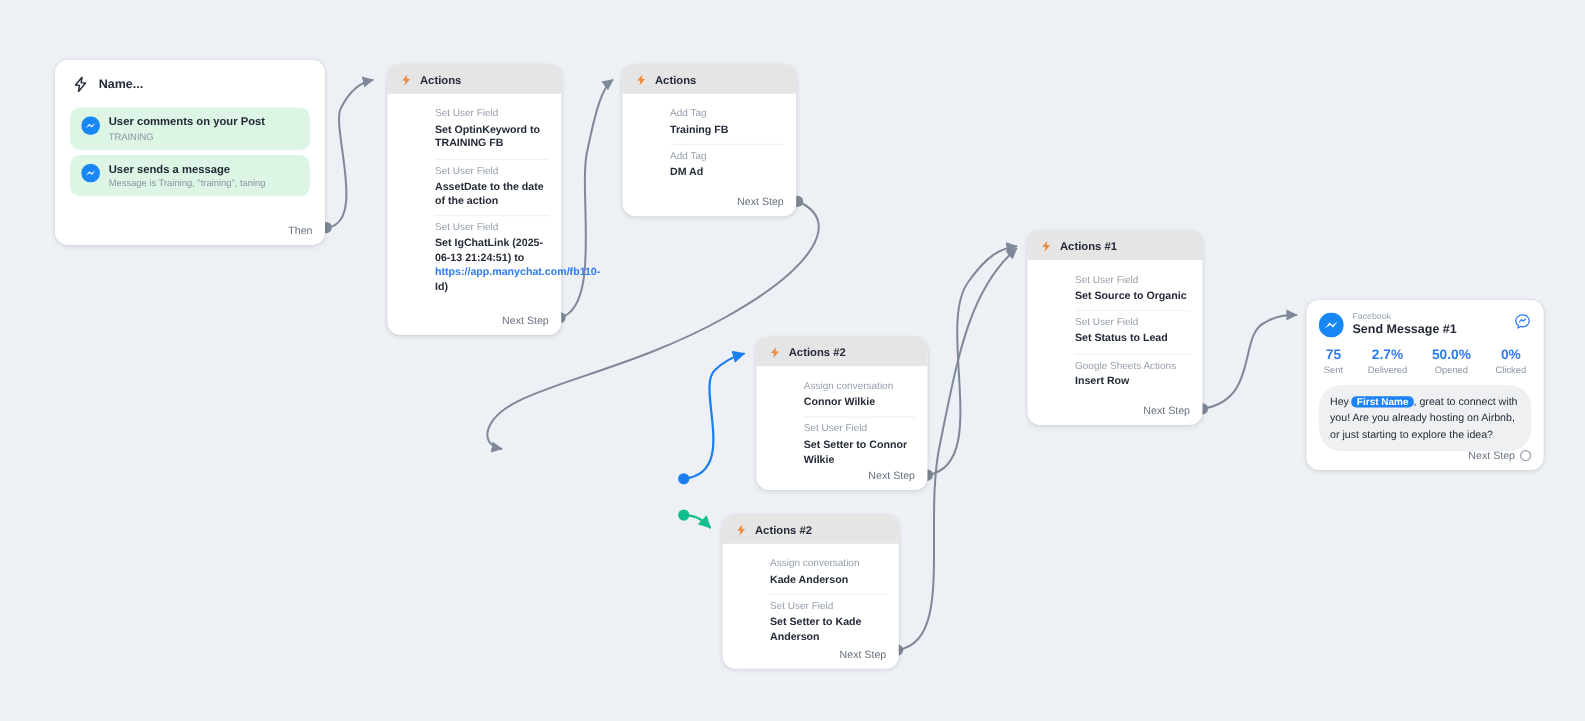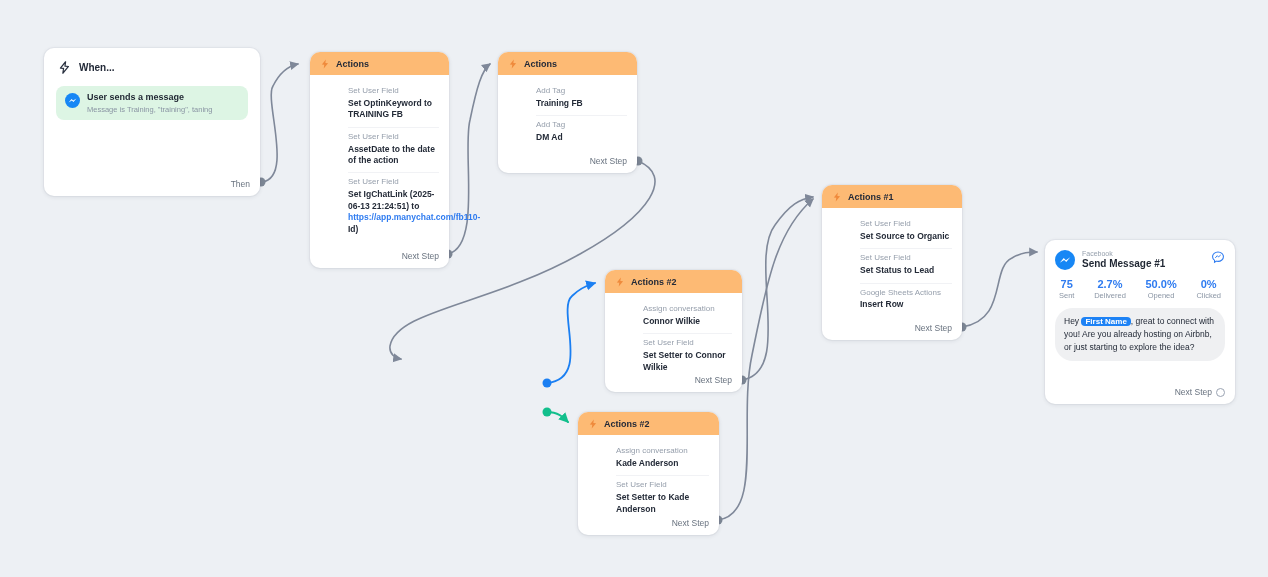--- a/index.html
+++ b/index.html
@@ -18,21 +18,21 @@
     background:#ffffff;
     border-radius:10px;
     box-shadow:0 1px 4px rgba(25,35,60,0.10), 0 0 0 1px rgba(25,35,60,0.03);
   }
   .node-header {
     display:flex; align-items:center; gap:6px;
     height:23px; padding:0 10px;
     border-radius:10px 10px 0 0;
     font-size:9px; font-weight:bold; color:#232a38;
   }
-  .node-header.yellow { background:#fdba74; }
+  .node-header.yellow { background:#e5e5e5; }
   .node-header.purple { background:#e3ddf8; }
   .node-body { padding:7px 10px 4px 10px; }
   .item { padding:4px 0 6px 0; border-bottom:1px solid #f1f2f5;margin-left:28px; }
   .item:last-child { border-bottom:none; }
   .item-label { font-size:8px; color:#959eab; line-height:1.35; }
   .item-value { font-size:8.5px; color:#242b38; line-height:1.35; margin-top:1px;font-weight:bold; }
   .item-value .link { color:#2e7bf0; text-decoration:none; }
   .footer-label {
     position:absolute; right:10px; bottom:7px;
     font-size:8.5px; color:#68727f;
@@ -116,28 +116,38 @@
       <circle cx="718" cy="520" r="4.5" fill="#7d8795"></circle>
       <circle cx="962" cy="327" r="4.5" fill="#7d8795"></circle>
     </g>
   </svg>
 
   <div class="node" style="left:44px; top:48px; width:216px; height:148px;">
     <div class="when-header">
       <svg width="13" height="13" viewBox="0 0 14 14">
           <path d="M8.2 0.8 L2.6 7.6 L6.0 7.9 L5.2 13.2 L11.3 5.9 L7.5 5.6 Z" fill="none" stroke="#2a3140" stroke-width="1.3" stroke-linejoin="round"></path>
         </svg>
-      <span>When...</span>
+      <span>Name...</span>
     </div>
     <div class="trigger">
       <svg class="trigger-icon" width="15" height="15" viewBox="0 0 16 16">
           <circle cx="8" cy="8" r="8" fill="#1787f5"></circle>
           <path d="M3.8 10.2 L7.0 6.4 L8.7 8.1 L12.2 5.8 L9.0 9.6 L7.3 7.9 Z" fill="#ffffff"></path>
         </svg>
       <div>
+        <div class="trigger-title">User comments on your Post</div>
+        <div class="trigger-sub">TRAINING</div>
+      </div>
+    </div>
+    <div class="trigger">
+      <svg class="trigger-icon" width="15" height="15" viewBox="0 0 16 16">
+          <circle cx="8" cy="8" r="8" fill="#1787f5"></circle>
+          <path d="M3.8 10.2 L7.0 6.4 L8.7 8.1 L12.2 5.8 L9.0 9.6 L7.3 7.9 Z" fill="#ffffff"></path>
+        </svg>
+      <div>
         <div class="trigger-title">User sends a message</div>
         <div class="trigger-sub">Message is Training, "training", taning</div>
       </div>
     </div>
     <div class="footer-label">Then</div>
   </div>
 
   <div class="node" style="left:310px; top:52px; width:139px; height:216px;">
     <div class="node-header yellow">
       <svg width="10" height="10" viewBox="0 0 14 14">
@@ -240,21 +250,21 @@
         <div class="item-value">Kade Anderson</div>
       </div>
       <div class="item">
         <div class="item-label">Set User Field</div>
         <div class="item-value">Set Setter to Kade Anderson</div>
       </div>
     </div>
     <div class="footer-label">Next Step</div>
   </div>
 
-  <div class="node" style="left:1045px; top:240px; width:190px; height:164px;">
+  <div class="node" style="left:1045px; top:240px; width:190px; height:136px;">
     <div class="sm-header">
       <svg width="20" height="20" viewBox="0 0 16 16">
           <circle cx="8" cy="8" r="8" fill="#1787f5"></circle>
           <path d="M3.8 10.2 L7.0 6.4 L8.7 8.1 L12.2 5.8 L9.0 9.6 L7.3 7.9 Z" fill="#ffffff"></path>
         </svg>
       <div class="sm-titles">
         <div class="sm-channel">Facebook</div>
         <div class="sm-title">Send Message #1</div>
       </div>
       <svg class="sm-chaticon" width="14" height="14" viewBox="0 0 16 16">

